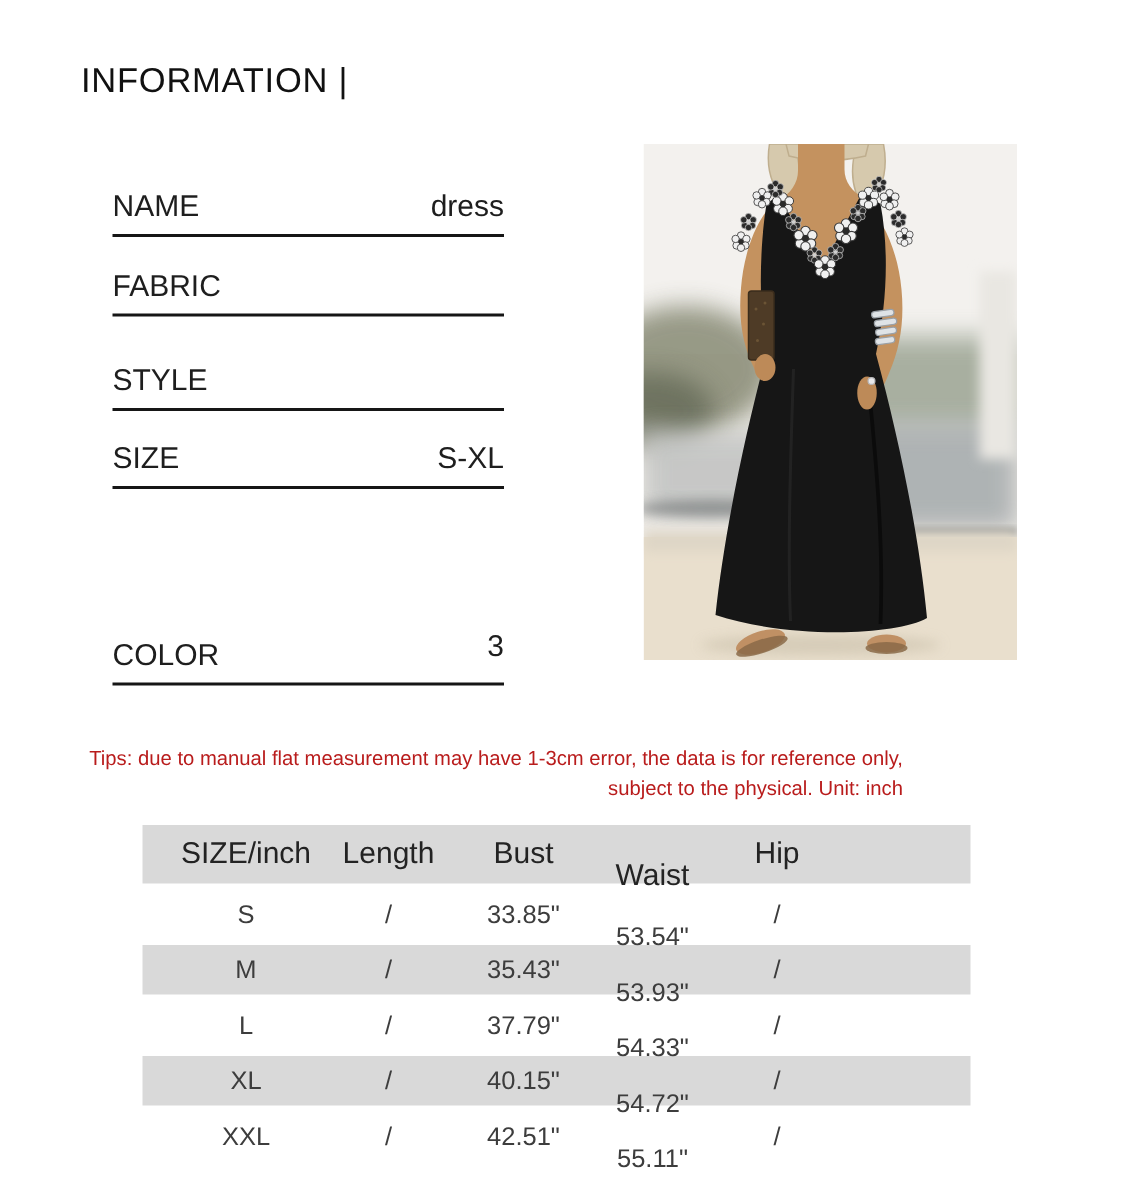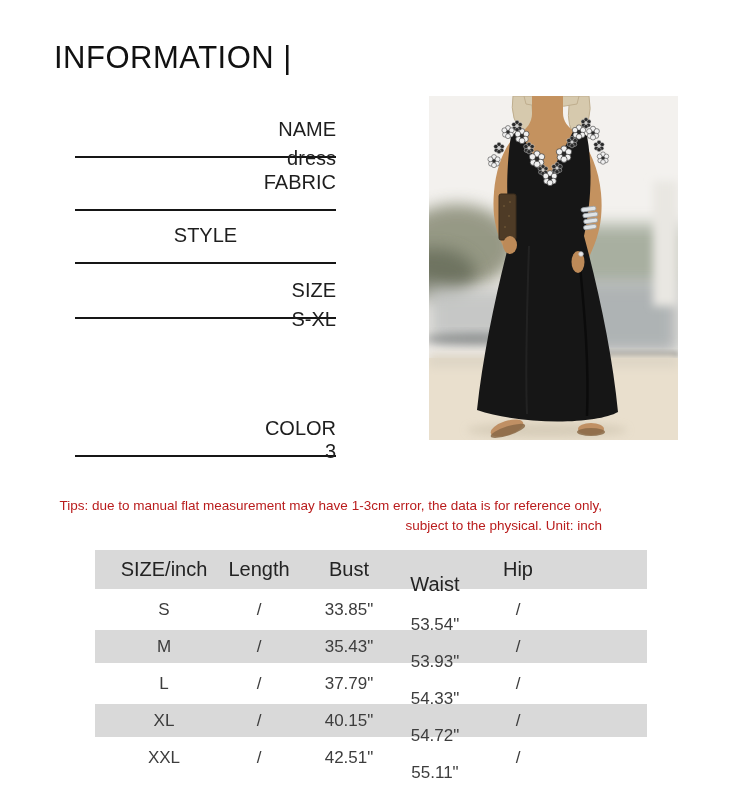--- a/index.html
+++ b/index.html
@@ -4,36 +4,36 @@
 <style>
   html,body{margin:0;padding:0;}
   body{
     width:750px;height:790px;position:relative;overflow:hidden;
     background:#ffffff;color:#1c1c1c;
     font-family:"Liberation Sans","DejaVu Sans",sans-serif;
   }
   
   .page-title{
     position:absolute;left:54px;top:40px;
-    font-size:31px;letter-spacing:.5px;color:#111;
+    font-size:23px;letter-spacing:.5px;color:#111;
   }
   
   .info-fields{position:absolute;left:0;top:0;}
   .field{
     position:absolute;left:75px;width:261px;height:38px;
     border-bottom:2px solid #161616;
     display:flex;justify-content:space-between;align-items:flex-end;
-    font-size:20px;color:#1e1e1e;flex-direction:column;
+    font-size:20px;color:#1e1e1e;
   }
   .field .flabel{padding-bottom:6px;}
   .field .fvalue{padding-bottom:6px;}
   .field:nth-of-type(1){top:118px;}
   .field:nth-of-type(2){top:171px;}
-  .field:nth-of-type(3){top:224px;align-items:center;}
-  .field:nth-of-type(4){top:279px;}
+  .field:nth-of-type(3){top:234px;}
+  .field:nth-of-type(4){top:286px;}
   .field:nth-of-type(5){top:377px;margin-top:40px;}
   .field:nth-of-type(5) .fvalue{transform:translateY(-6px);}
   
   .photo{
     position:absolute;left:429px;top:96px;width:249px;height:344px;
     overflow:hidden;
   }
   .photo svg{display:block;}
   
   .tips{

